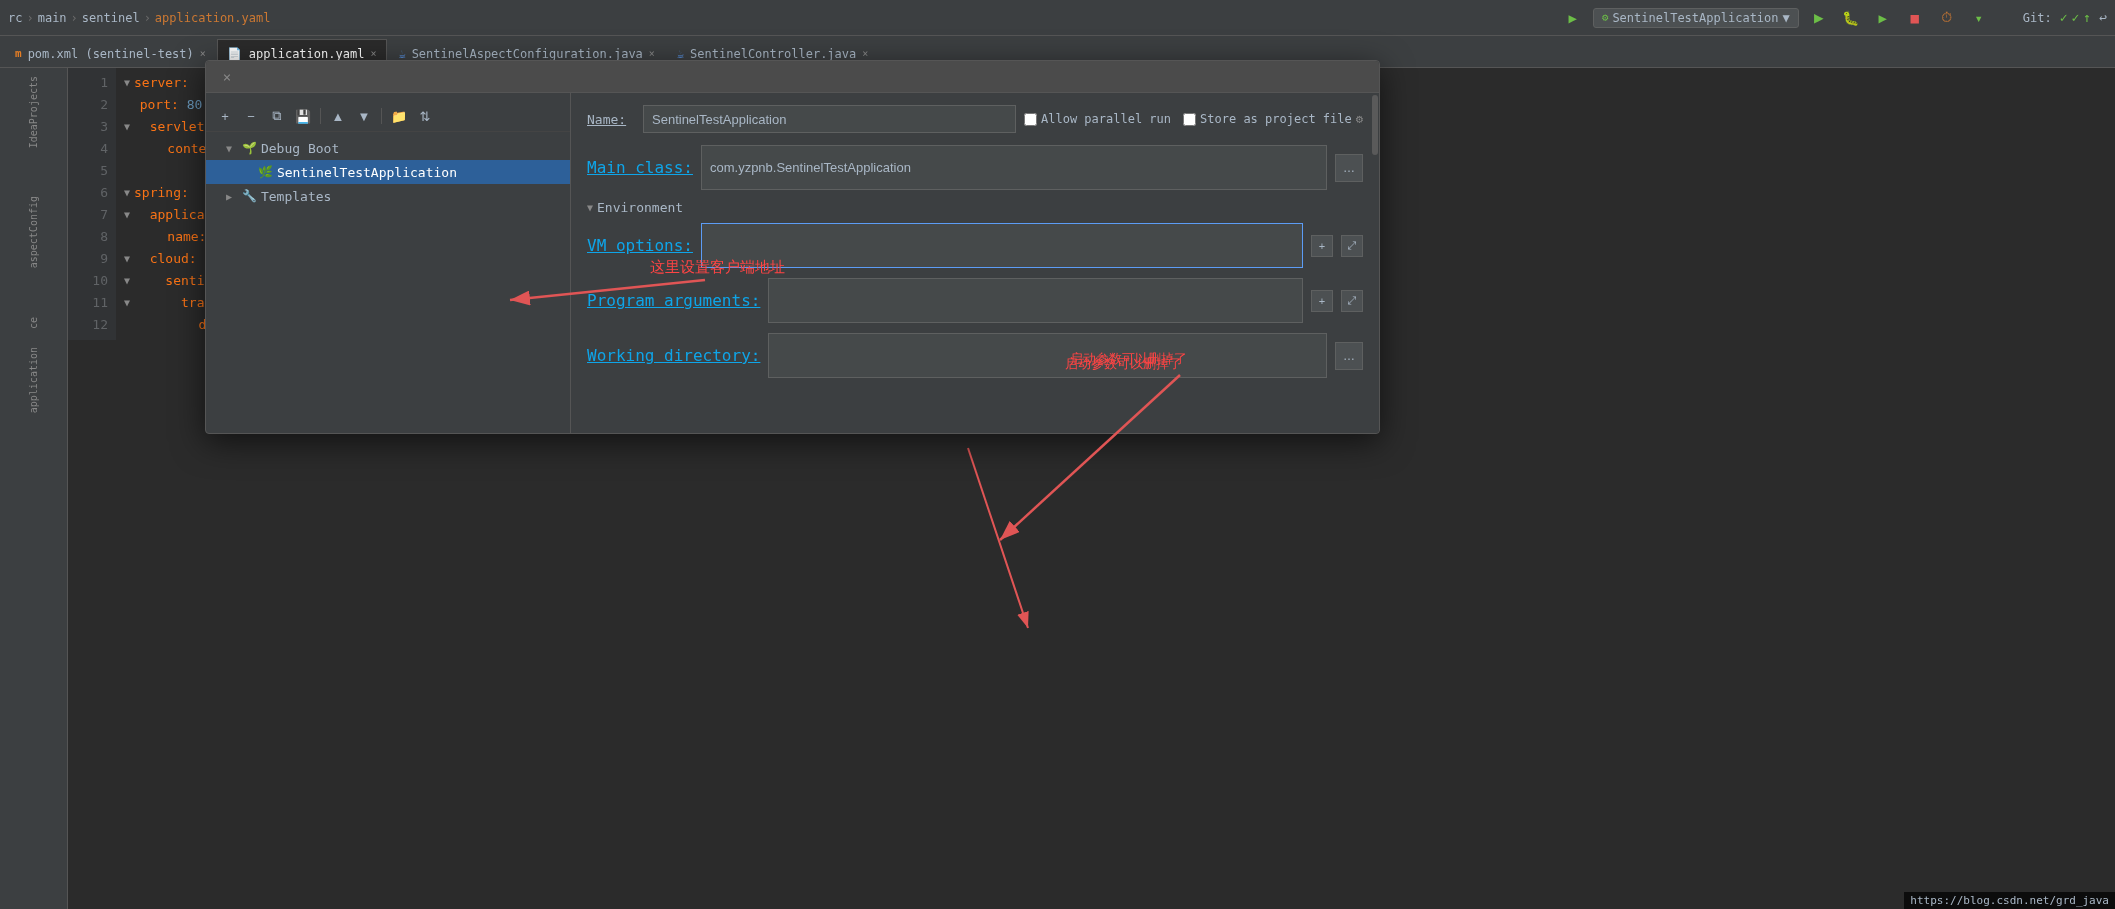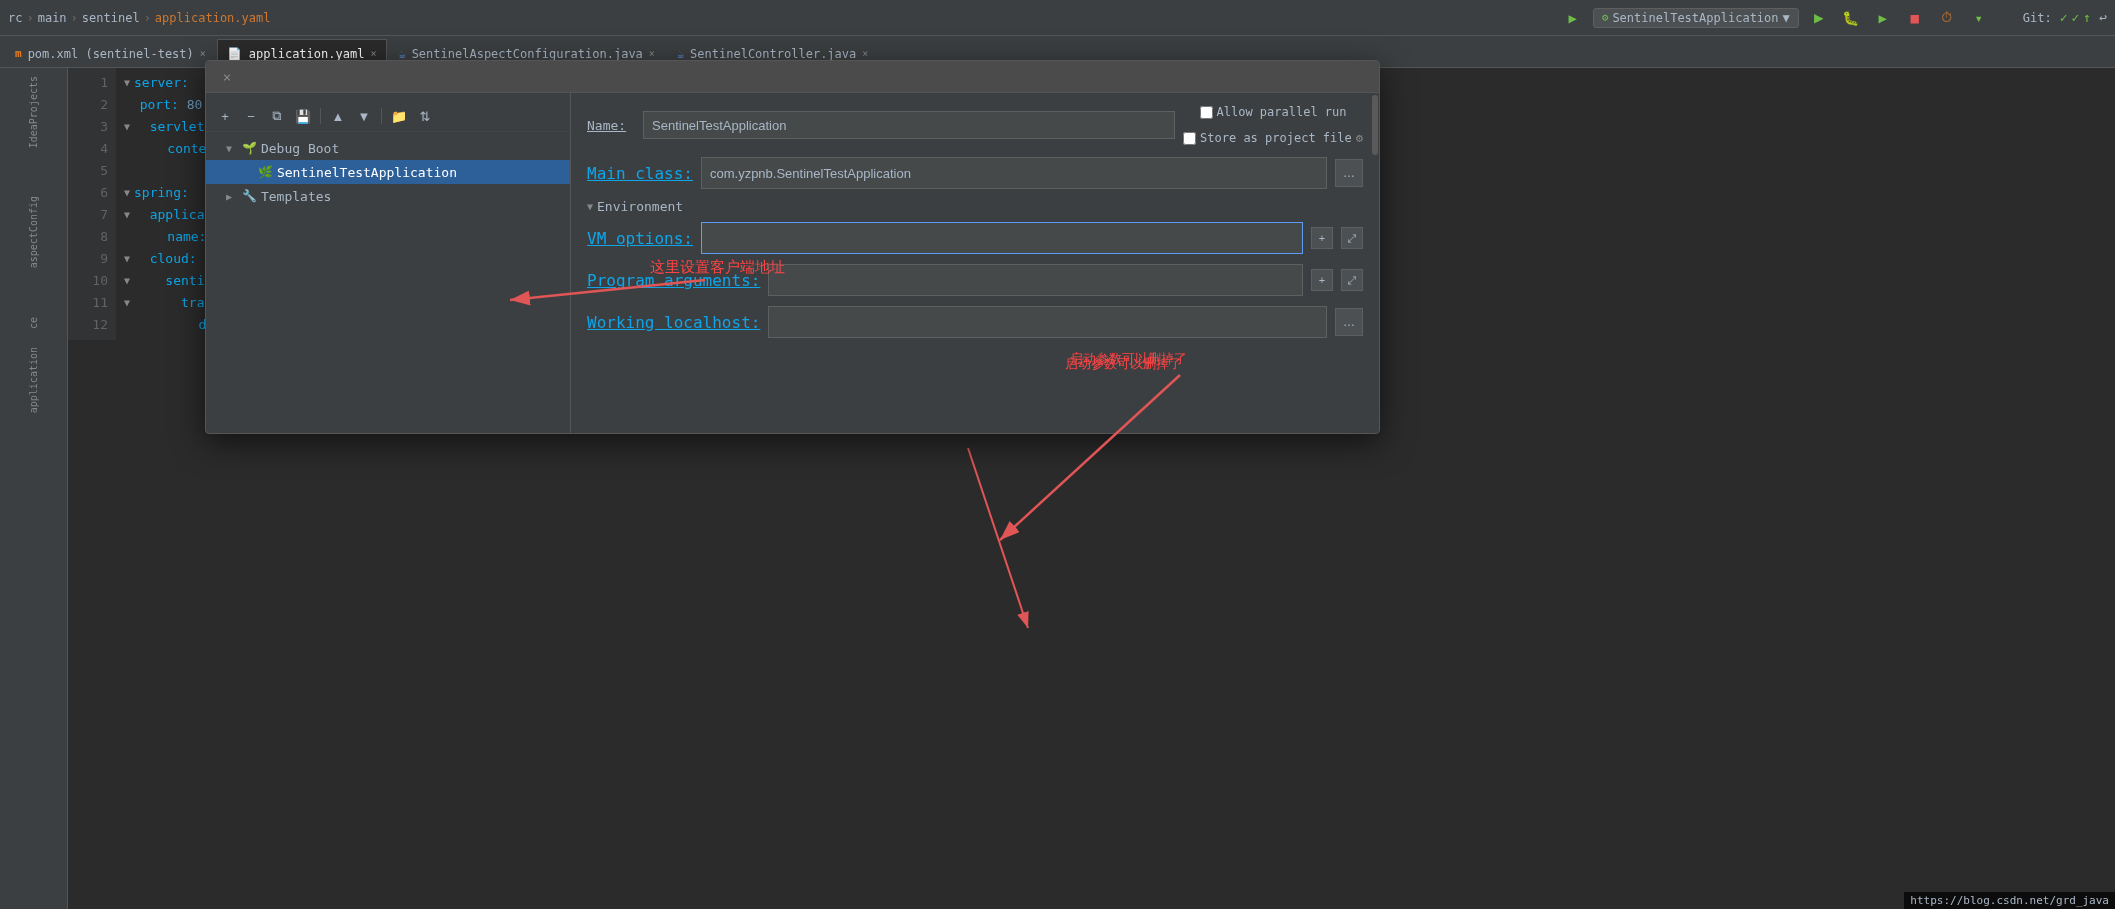--- a/index.html
+++ b/index.html
@@ -164,21 +164,21 @@
       top: 0;
       right: 0;
       padding: 4px 8px;
       font-size: 13px;
       line-height: 22px;
     }
     .code-line { height: 22px; display: flex; align-items: center; white-space: pre; }
     .str { color: #6a8759; }
     .val { color: #6897bb; }
     .comment { color: #808080; }
-    .key { color: #0ea5e9; }
+    .key { color: #f97316; }
     .fold-icon { color: #888; font-size: 10px; margin-right: 4px; cursor: pointer; }
 
     
     .annotations {
       position: absolute;
       top: 0; left: 0; right: 0; bottom: 0;
       pointer-events: none;
     }
 
     
@@ -341,21 +341,21 @@
     }
     .form-label {
       font-size: 16px;
       color: #0ea5e9;
       min-width: 100px;
       text-decoration: underline;
       cursor: pointer;
     }
     .form-input {
       flex: 1;
-      height: 32px;
+      height: 45px;
       background: #45494a;
       border: 1px solid #5e6060;
       color: #a9b7c6;
       font-size: 13px;
       padding: 0 8px;
       outline: none;
     }
     .form-input.active-border {
       border-color: #5c9cf5;
     }
@@ -623,21 +623,21 @@
           <span class="tree-icon template">🔧</span>
           <span>Templates</span>
         </div>
       </div>
 
       <div class="config-panel">
 
         <div style="display:flex; align-items:center; margin-bottom:12px; gap:8px;">
           <label class="name-label">Name:</label>
           <input class="name-input" value="SentinelTestApplication" style="width: 380px;">
-          <div style="margin-left:auto; display:flex; align-items:center; gap:12px;flex-direction:column;">
+          <div style="margin-left:auto; display:flex; align-items:center; gap:12px;">
             <label class="checkbox-label">
               <input type="checkbox" style="">
               <span>Allow parallel run</span>
             </label>
             <label class="checkbox-label">
               <input type="checkbox" style="">
               <span>Store as project file</span>
               <span class="gear-icon">⚙</span>
             </label>
           </div>
@@ -663,21 +663,21 @@
         </div>
 
         <div class="form-row">
           <label class="form-label">Program arguments:</label>
           <input class="form-input" value="" style="">
           <button class="expand-btn">+</button>
           <button class="expand-btn">⤢</button>
         </div>
 
         <div class="form-row">
-          <label class="form-label">Working localhost:</label>
+          <label class="form-label">Working directory:</label>
           <input class="form-input" value="" style="">
           <button class="browse-btn">…</button>
         </div>
       </div>
 
       <div class="dialog-scrollbar">
         <div class="scrollbar-thumb"></div>
       </div>
     </div>
   </div>

